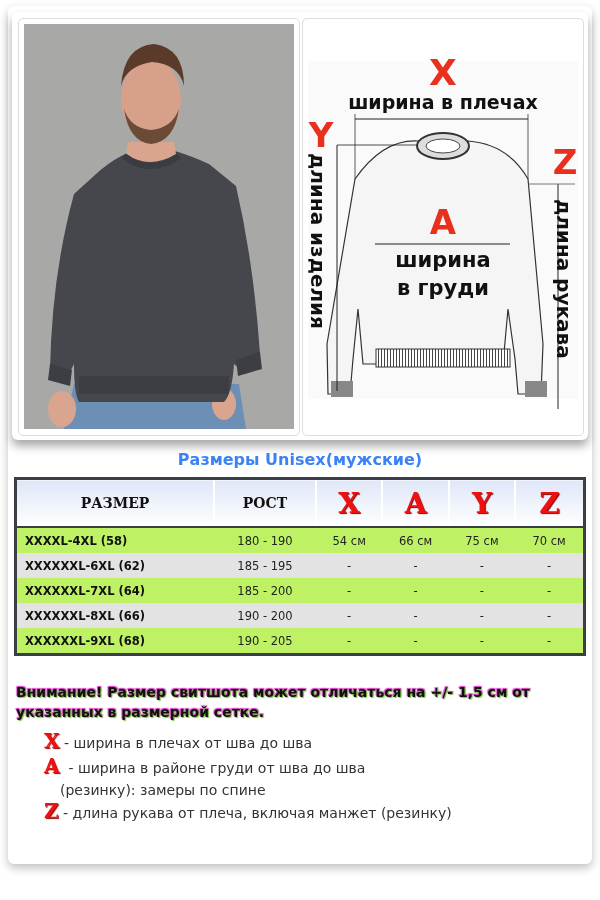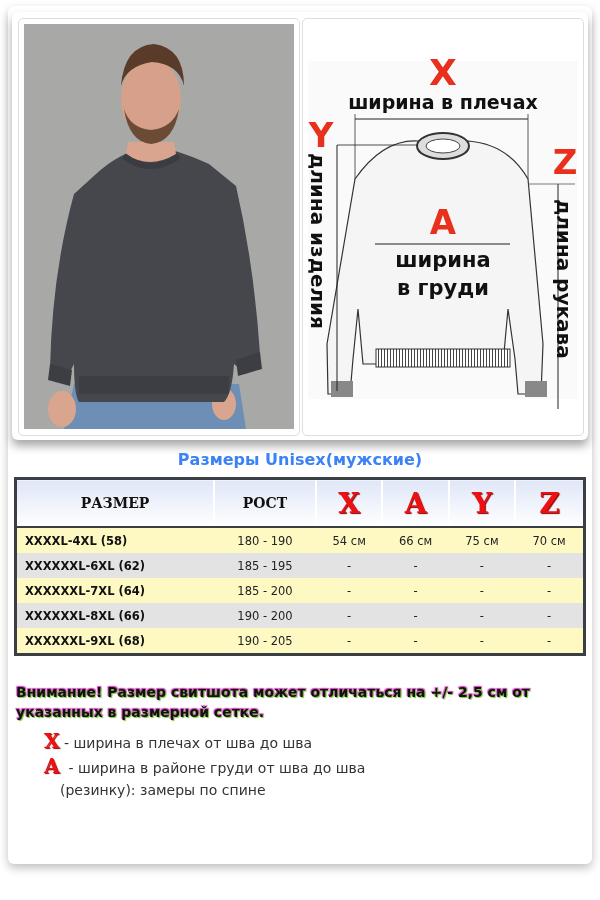--- a/index.html
+++ b/index.html
@@ -4,21 +4,21 @@
 <style>
   html,body{margin:0;padding:0;}
   body{width:600px;height:900px;background:#ffffff;position:relative;overflow:hidden;font-family:"DejaVu Sans",sans-serif;color:#222;}
   .outer{position:absolute;left:8px;top:6px;width:584px;height:858px;background:#fff;border-radius:6px;box-shadow:0 4px 10px rgba(0,0,0,0.25);}
   .topcard{position:absolute;left:12px;top:12px;width:576px;height:428px;background:#fff;border-radius:6px;box-shadow:0 6px 10px rgba(0,0,0,0.35);}
   .photo-frame{position:absolute;left:18px;top:18px;width:280px;height:416px;border:1px solid #ddd;border-radius:5px;background:#fff;}
   .photo{position:absolute;left:24px;top:24px;width:270px;height:405px;background:#a6a7a5;overflow:hidden;}
   .diag-frame{position:absolute;left:302px;top:18px;width:280px;height:416px;border:1px solid #ddd;border-radius:5px;background:#fff;overflow:hidden;}
   .diag{position:absolute;left:0;top:0;width:280px;height:416px;}
   .title{position:absolute;left:0;top:450px;width:600px;text-align:center;font-weight:bold;font-size:16px;color:#3b82f6;}
-  table.sizes{position:absolute;left:14px;top:477px;width:572px;border-collapse:collapse;border:3px solid #3a3f45;background:#fef9c3;}
+  table.sizes{position:absolute;left:14px;top:477px;width:572px;border-collapse:collapse;border:3px solid #3a3f45;background:#bef264;}
   table.sizes th{height:46px;background:linear-gradient(#dfe6f7,#ffffff);border-right:2px solid #fff;border-bottom:2px solid #3a3f45;font-family:"DejaVu Serif",serif;font-weight:bold;font-size:14px;color:#111;padding:0;}
   table.sizes th.big{color:#e11;font-size:28px;text-shadow:1px 1px 1px #800;}
   table.sizes td{height:25px;font-size:11.5px;color:#222;text-align:center;padding:0;}
   table.sizes td.sz{text-align:left;padding-left:8px;font-weight:bold;color:#111;}
   table.sizes tr:nth-child(even) td{background:#e3e3e3;}
   .warn{position:absolute;left:16px;top:682px;width:570px;font-weight:bold;font-size:14px;line-height:20px;color:#111;text-shadow:1px 1px 1px #7c3,-1px -1px 1px #d4c,1px -1px 1px #d4c;}
   .legend{position:absolute;left:44px;top:730px;width:540px;font-size:14px;color:#333;line-height:23px;}
   .legend .row{white-space:nowrap;}
   .legend .L{font-family:"DejaVu Serif",serif;font-weight:bold;color:#e11;font-size:20px;text-shadow:1px 1px 1px #900;}
 </style>
@@ -143,19 +143,20 @@
       <td class="sz">XXXXXXL-9XL (68)</td>
       <td>190 - 205</td>
       <td>-</td>
       <td>-</td>
       <td>-</td>
       <td>-</td>
     </tr>
   </tbody>
 </table>
 
-<div class="warn">Внимание! Размер свитшота может отличаться на +/- 2,5 см от указанных в размерной сетке.</div>
+<div class="warn">Внимание! Размер свитшота может отличаться на +/- 1,5 см от указанных в размерной сетке.</div>
 
 <div class="legend">
   <div class="row"><span class="L">X</span><span> - ширина в плечах от шва до шва</span></div>
   <div class="row"><span class="L">A</span><span style="white-space:pre">  - ширина в районе груди от шва до шва</span></div>
   <div class="row" style="margin-left:16px;line-height:20px"><span>(резинку): замеры по спине</span></div>
+  <div class="row"><span class="L">Z</span><span> - длина рукава от плеча, включая манжет (резинку)</span></div>
 </div>
 
 </body></html>

